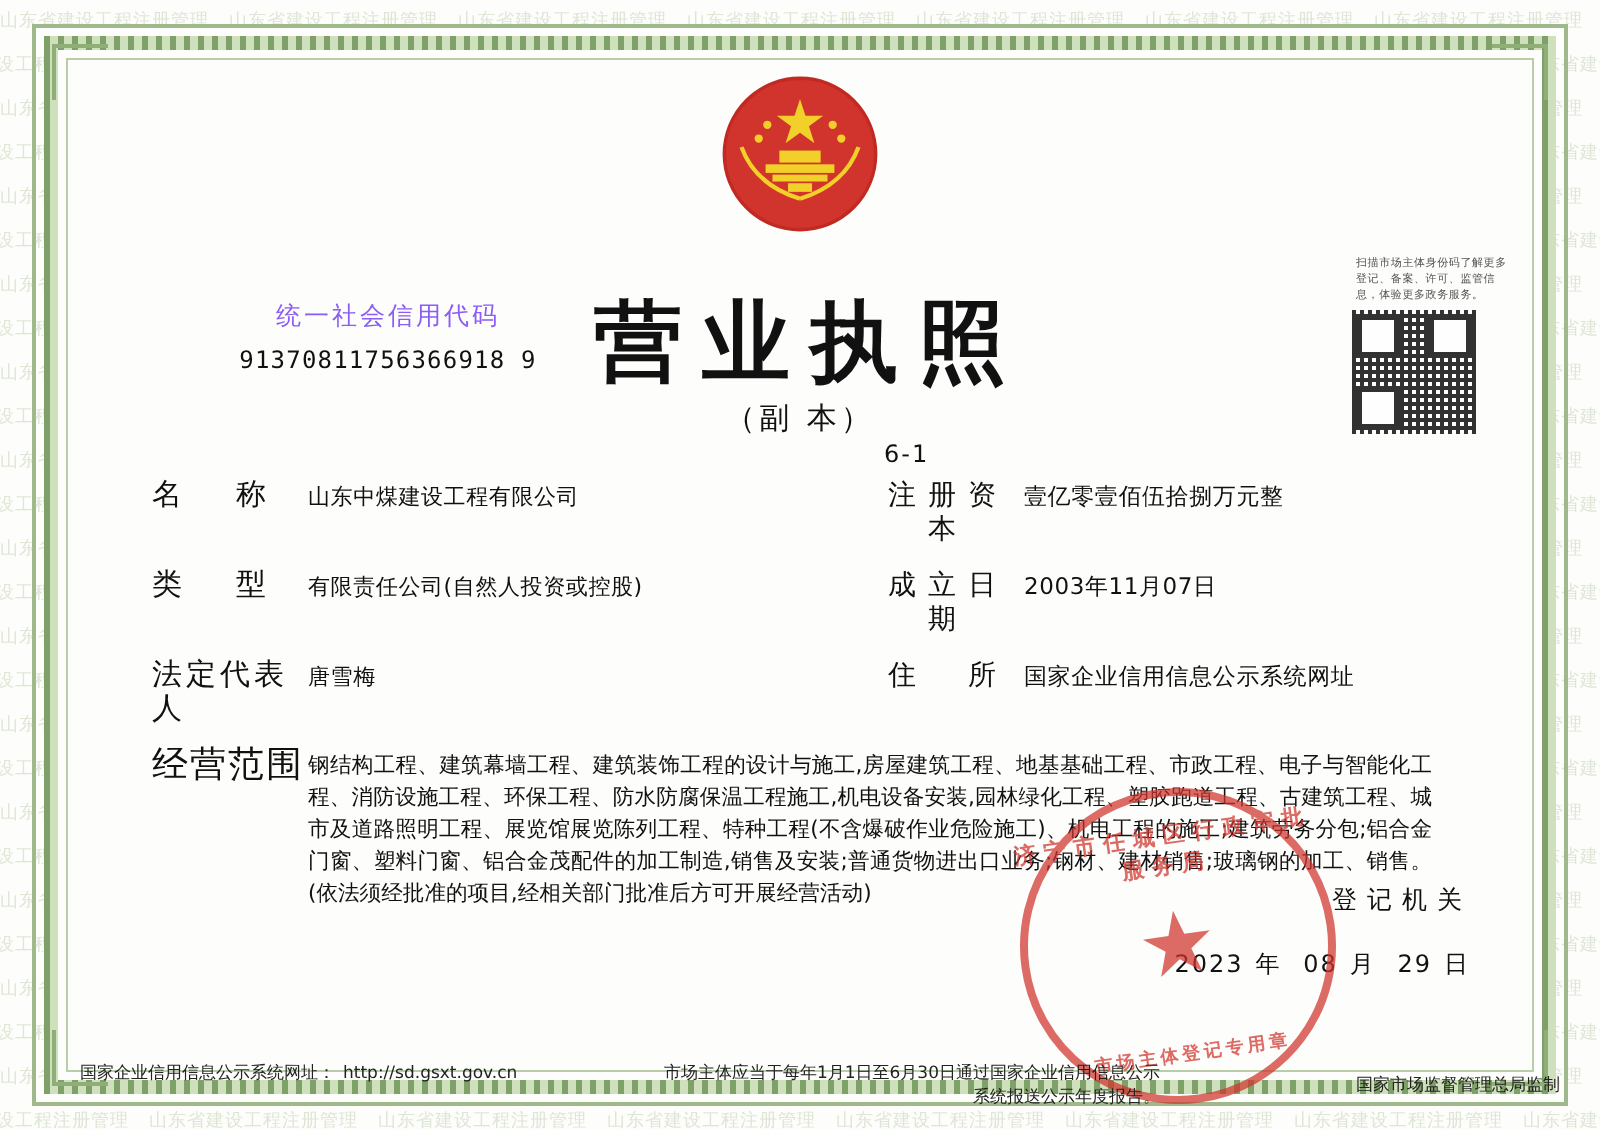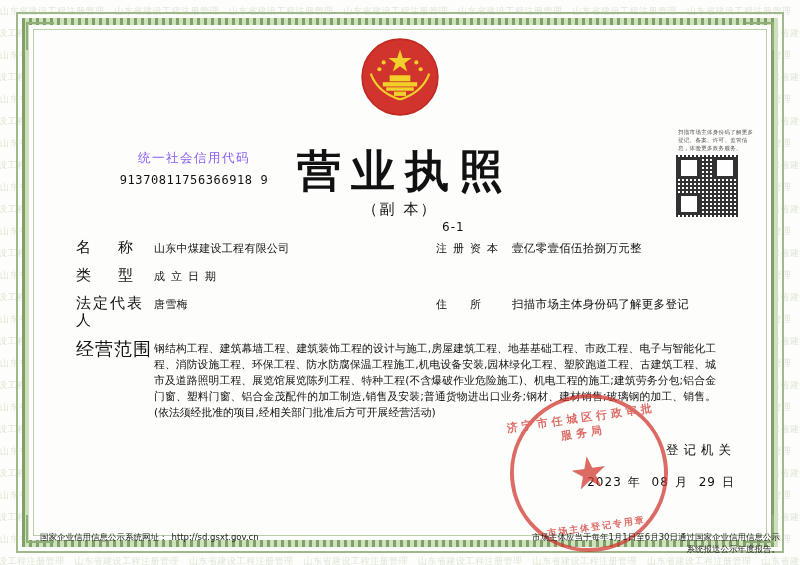--- a/index.html
+++ b/index.html
@@ -228,26 +228,26 @@
   .fl-value {
     width: 282px;
     font-size: 11px;
     color: #111;
     line-height: 17px;
     flex: none;
     letter-spacing: .3px;
   }
   .fr-label {
     width: 76px;
-    font-size: 11px;
+    font-size: 14px;
     color: #111;
     letter-spacing: 6px;
     flex: none;
     line-height: 17px;
-    text-align: left;
+    text-align: center;
   }
   .fr-value {
     flex: 1;
     font-size: 11.5px;
     color: #111;
     line-height: 17px;
     letter-spacing: .3px;
   }
   .scope-row {
     display: flex;
@@ -426,28 +426,30 @@
 
       <div class="frow">
         <div class="fl-label">名　称</div>
         <div class="fl-value">山东中煤建设工程有限公司</div>
         <div class="fr-label">注册资本</div>
         <div class="fr-value">壹亿零壹佰伍拾捌万元整</div>
       </div>
 
       <div class="frow">
         <div class="fl-label">类　型</div>
+        <div class="fl-value">有限责任公司(自然人投资或控股)</div>
         <div class="fr-label">成立日期</div>
+        <div class="fr-value">2003年11月07日</div>
       </div>
 
       <div class="frow">
         <div class="fl-label narrow">法定代表人</div>
         <div class="fl-value">唐雪梅</div>
         <div class="fr-label">住　所</div>
-        <div class="fr-value">扫描市场主体身份码了解更多登记</div>
+        <div class="fr-value">国家企业信用信息公示系统网址</div>
       </div>
 
       <div class="scope-row">
         <div class="scope-label">经营范围</div>
         <div class="scope-text">钢结构工程、建筑幕墙工程、建筑装饰工程的设计与施工,房屋建筑工程、地基基础工程、市政工程、电子与智能化工程、消防设施工程、环保工程、防水防腐保温工程施工,机电设备安装,园林绿化工程、塑胶跑道工程、古建筑工程、城市及道路照明工程、展览馆展览陈列工程、特种工程(不含爆破作业危险施工)、机电工程的施工;建筑劳务分包;铝合金门窗、塑料门窗、铝合金茂配件的加工制造,销售及安装;普通货物进出口业务;钢材、建材销售;玻璃钢的加工、销售。(依法须经批准的项目,经相关部门批准后方可开展经营活动)</div>
       </div>
     </div>
 
     <div class="seal">
       <div class="seal-text-top">济宁市任城区行政审批服务局</div>
@@ -461,14 +463,15 @@
       <span>08</span><span>月</span>
       <span>29</span><span>日</span>
     </div>
   </div>
 
   <div class="footer">
     <div class="f-left">
       <span>国家企业信用信息公示系统网址：</span><span class="url">http://sd.gsxt.gov.cn</span>
     </div>
     <div class="f-mid">市场主体应当于每年1月1日至6月30日通过国家企业信用信息公示系统报送公示年度报告。</div>
+    <div class="f-right">国家市场监督管理总局监制</div>
   </div>
 </div>
 
 </body></html>

